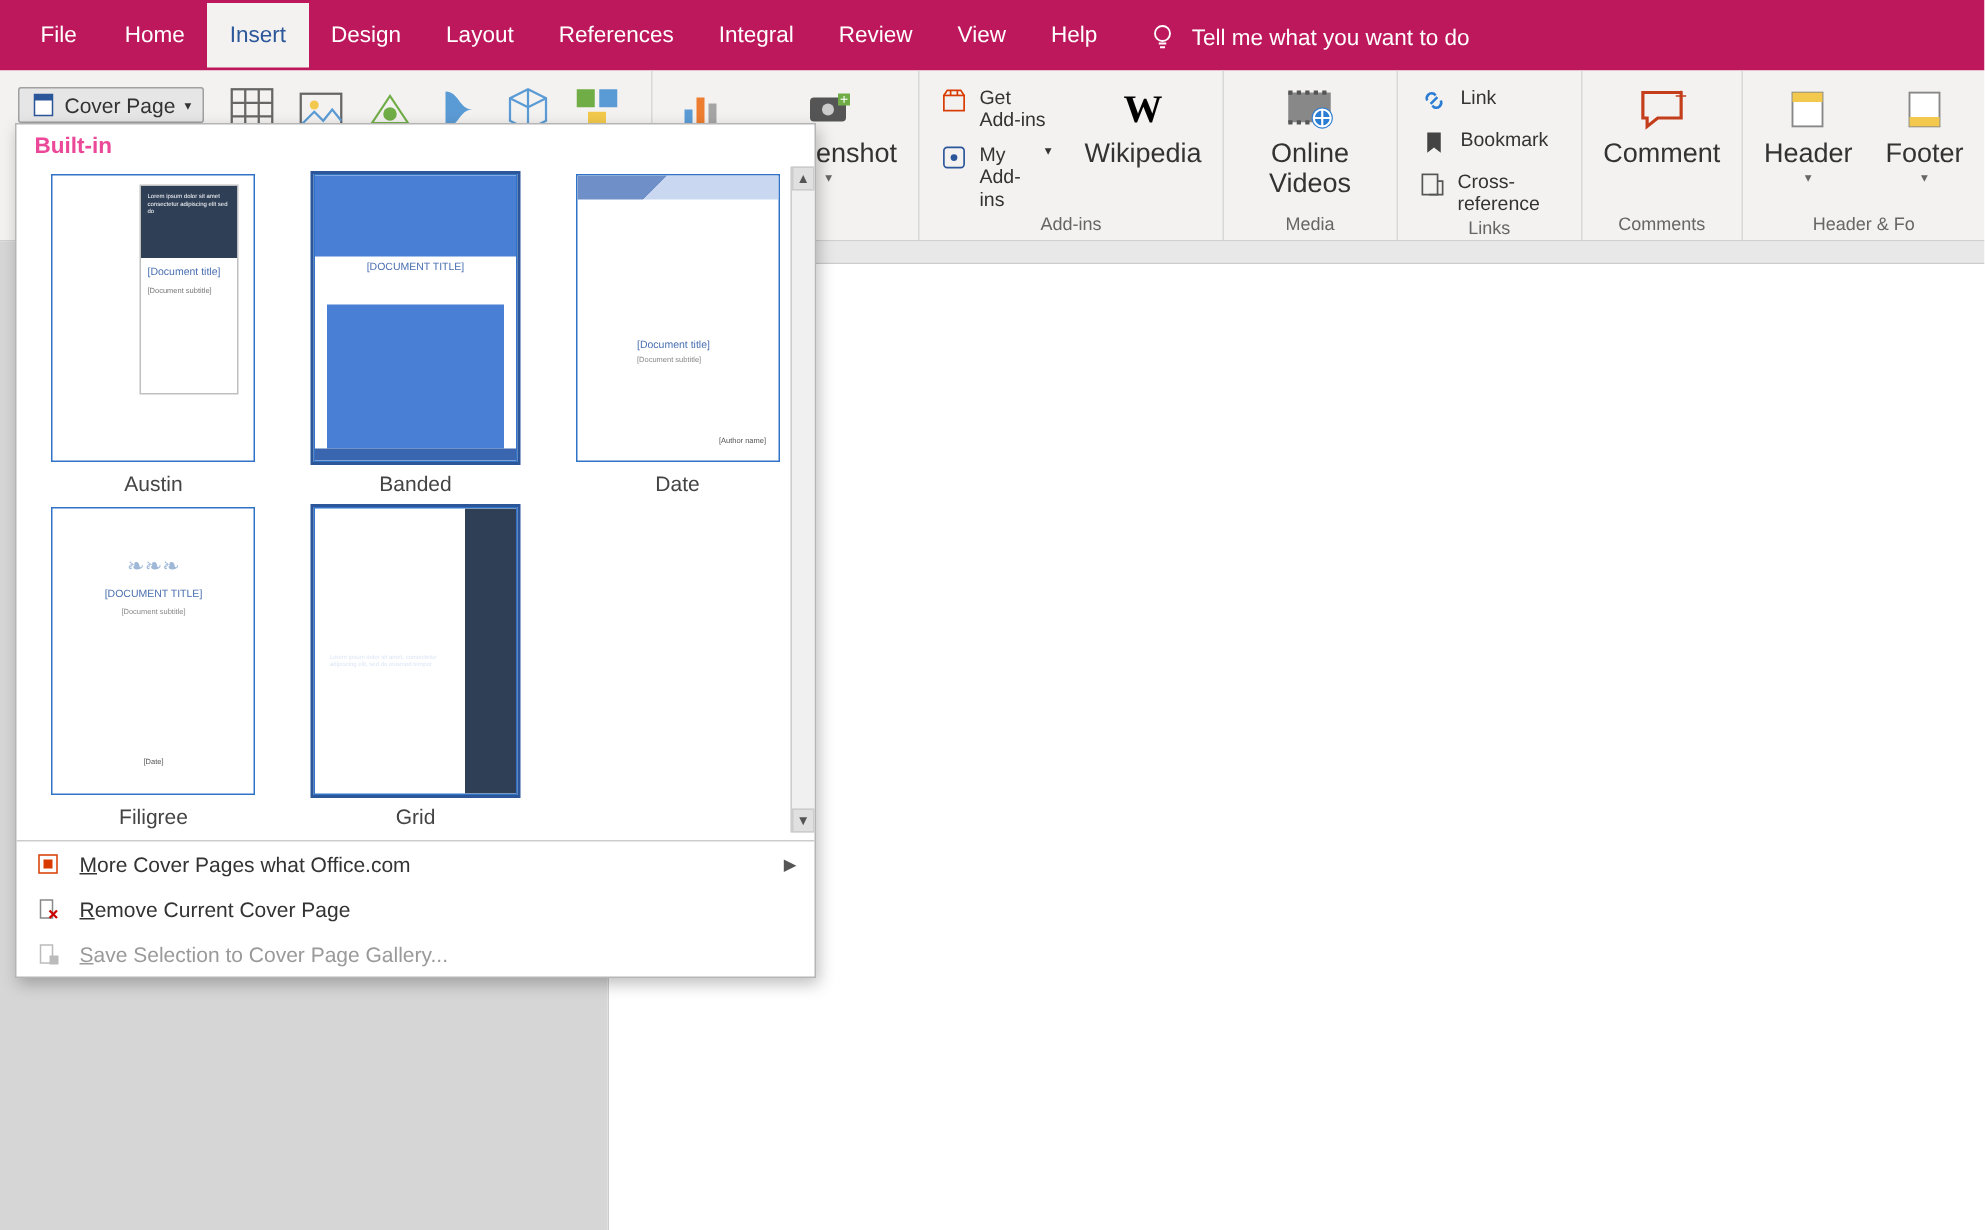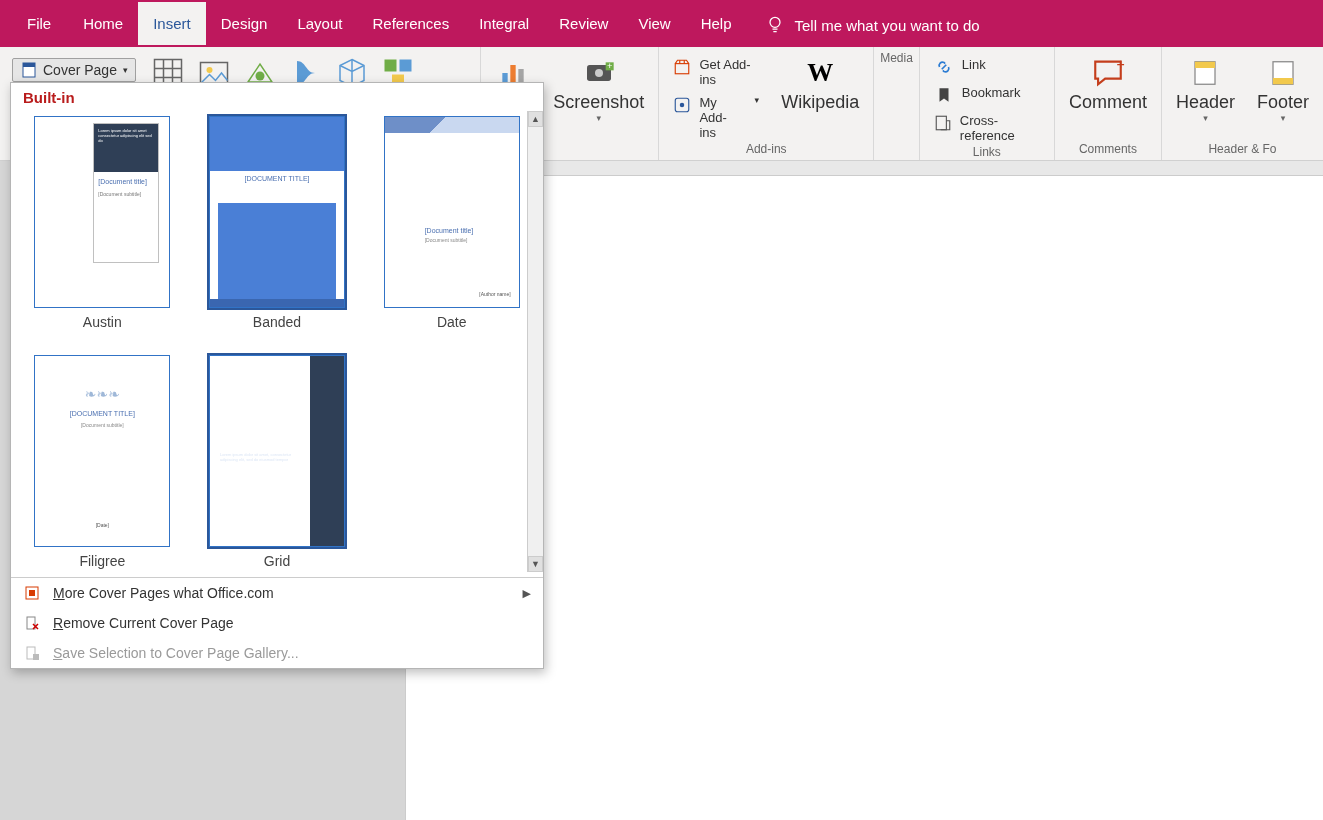--- a/index.html
+++ b/index.html
@@ -23,22 +23,22 @@
 .rg-stack .lbl { font-size: 18px; color: #333; line-height: 1.1; }
 .rg-stack .chev { font-size: 9px; color: #666; margin-top: -2px; }
 .rg-row { display: flex; flex-direction: column; gap: 4px; padding: 4px 4px 0; }
 .rg-row .item { display: flex; gap: 8px; font-size: 13px; color: #333; cursor: pointer; padding: 2px 4px; }
 .rg-row .item .icon { width: 20px; height: 20px; display:flex; align-items:center; justify-content:center;}
 .cover-btn { position: absolute; left: 12px; top: 58px; background: #e6e6e6; border: 1px solid #a0a0a0; padding: 3px 8px; display: flex; align-items: center; gap: 6px; font-size: 14px; color: #333; cursor: pointer; z-index: 5; border-radius:2px;}
 .cover-btn .chev { font-size: 9px; }
 
 
 .dropdown { position: absolute; left: 10px; top: 82px; width: 534px; background: #fff; border: 1px solid #b5b5b5; box-shadow: 2px 4px 10px rgba(0,0,0,.25); z-index: 20; }
-.dd-head { padding: 6px 12px; font-size: 15px; font-weight: 600; color: #b91c1c; }
-.gallery { position: relative; padding: 4px 16px 8px; display: grid; grid-template-columns: repeat(3, 1fr); gap: 25px 24px; }
+.dd-head { padding: 6px 12px; font-size: 15px; font-weight: 600; color: #ec4899; }
+.gallery { position: relative; padding: 4px 16px 8px; display: grid; grid-template-columns: repeat(3, 1fr); gap: 8px 24px; }
 .gallery .cell { display: flex; flex-direction: column; align-items: center; gap: 6px; cursor: pointer; }
 .gallery .thumb { width: 136px; height: 192px; border: 1px solid #3173c6; background: #fff; position: relative; overflow: hidden; }
 .gallery .cell.selected .thumb { outline: 2px solid #2b579a; }
 .gallery .caption { font-size: 14px; color: #444; }
 .dd-scroll { position: absolute; right: 0; top: 28px; width: 16px; bottom: 96px; background: #f0f0f0; border-left:1px solid #ccc;}
 .dd-scroll .arrow { height: 16px; background: #e0e0e0; display:flex; align-items:center; justify-content:center; font-size:9px; color:#555; border:1px solid #ccc;}
 .dd-scroll .track { flex:1; }
 .dd-scroll { display:flex; flex-direction:column; }
 .dd-footer { border-top: 1px solid #ccc; }
 .dd-footer .mi { display: flex; align-items: center; gap: 12px; padding: 6px 12px; font-size: 14px; color: #333; cursor: pointer; }
@@ -186,20 +186,33 @@
       </div>
       <div class="rg-stack">
         <span class="icon" style="font-size:26px;font-family:Georgia,serif;font-weight:bold;">W</span>
         <span class="lbl">Wikipedia</span>
       </div>
     </div>
     <div class="glabel">Add-ins</div>
   </div>
 
   <div class="ribbon-group">
+    <div class="buttons">
+      <div class="rg-stack">
+        <span class="icon">
+            <svg viewBox="0 0 24 24" width="34" height="34">
+              <rect x="2" y="4" width="20" height="14" fill="#888"></rect>
+              <path d="M2 4h20M2 18h20" stroke="#555" stroke-width="2" stroke-dasharray="2 2"></path>
+              <circle cx="18" cy="16" r="5" fill="#2b7cd3"></circle>
+              <path d="M14 16a4 4 0 008 0 4 4 0 00-8 0M18 12v8M14 16h8" stroke="#fff" fill="none"></path>
+            </svg>
+          </span>
+        <span class="lbl">Online Videos</span>
+      </div>
+    </div>
     <div class="glabel">Media</div>
   </div>
 
   <div class="ribbon-group">
     <div class="buttons">
       <div class="rg-row">
         <div class="item">
           <span class="icon">
               <svg viewBox="0 0 16 16" width="18" height="18">
                 <path d="M6 10l4-4M4 8a3 3 0 014-4l1 1M12 8a3 3 0 01-4 4l-1-1" stroke="#2b7cd3" fill="none" stroke-width="1.5"></path>

